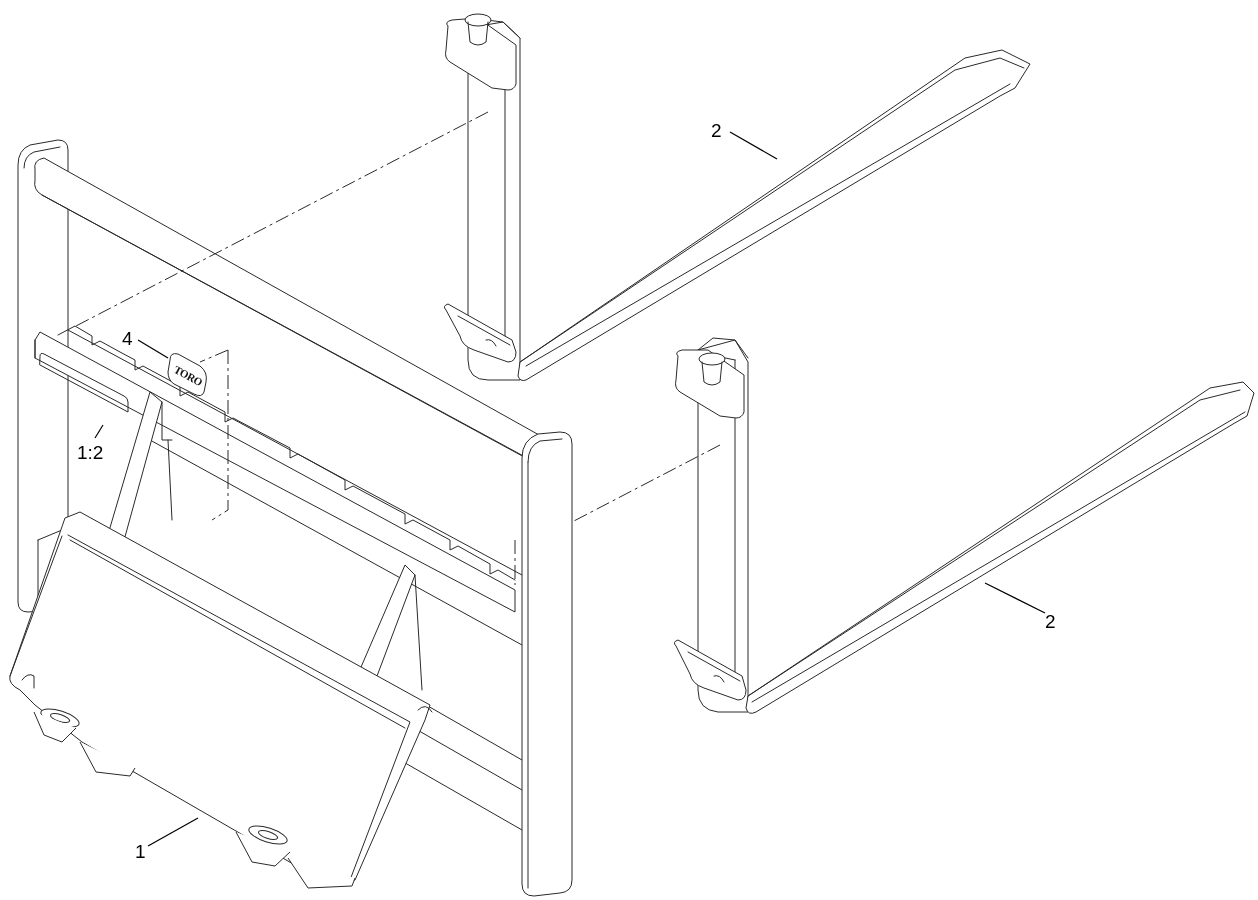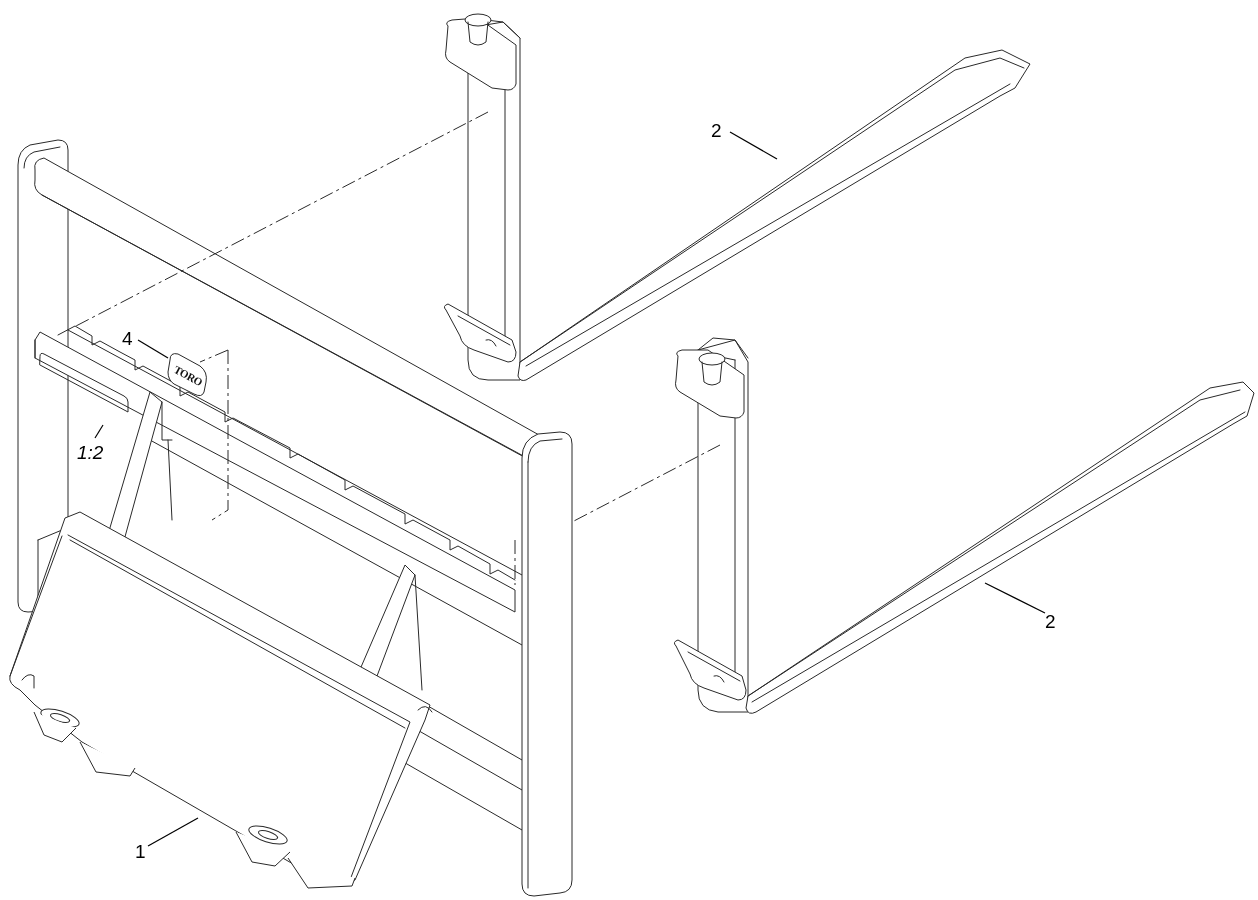--- a/index.html
+++ b/index.html
@@ -126,16 +126,16 @@
   <g>
     <line class="leader" x1="148" y1="846" x2="198" y2="818"></line>
     <line class="leader" x1="95" y1="438" x2="103" y2="425"></line>
     <line class="leader" x1="730" y1="132" x2="777" y2="159"></line>
     <line class="leader" x1="1045" y1="613" x2="985" y2="583"></line>
     <line class="leader" x1="138" y1="340" x2="168" y2="358"></line>
   </g>
 </svg>
 
 <div class="callout" style="left:135px; top:842px;">1</div>
-<div class="callout" style="left:77px; top:443px;font-style:italic;">1:2</div>
+<div class="callout" style="left:77px; top:443px;">1:2</div>
 <div class="callout" style="left:711px; top:121px;">2</div>
 <div class="callout" style="left:1045px; top:612px;">2</div>
 <div class="callout" style="left:122px; top:329px;">4</div>
 
 </body></html>

